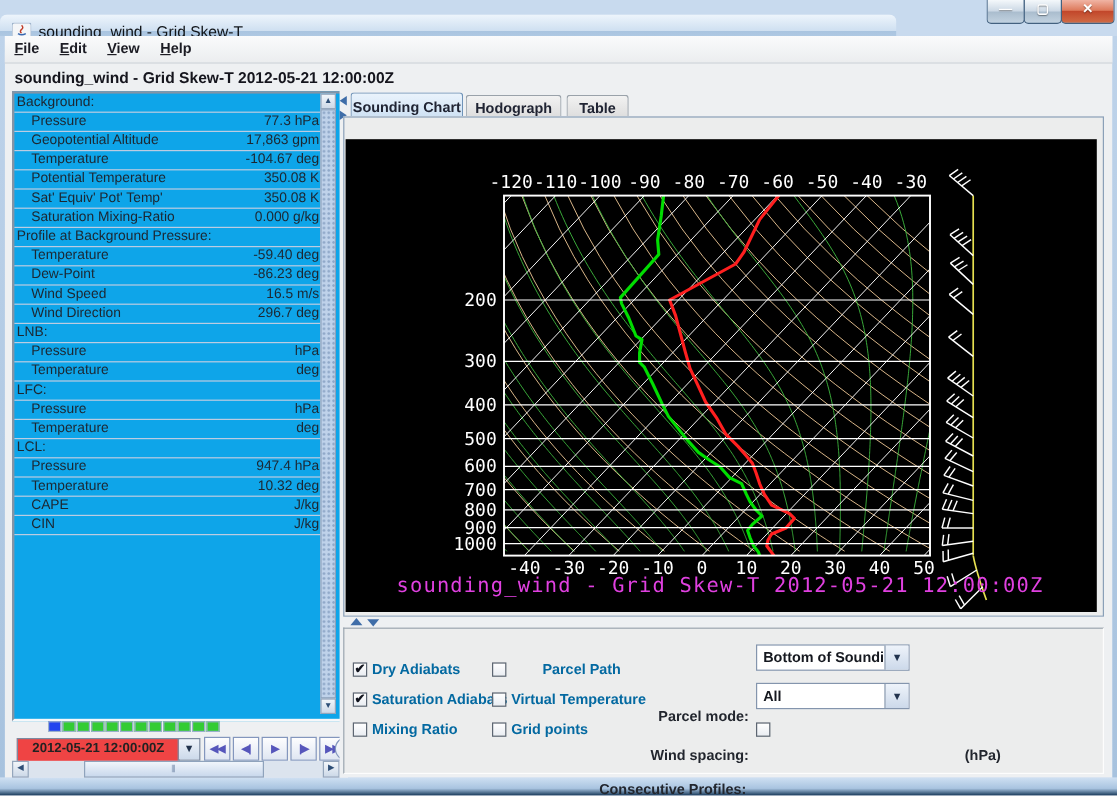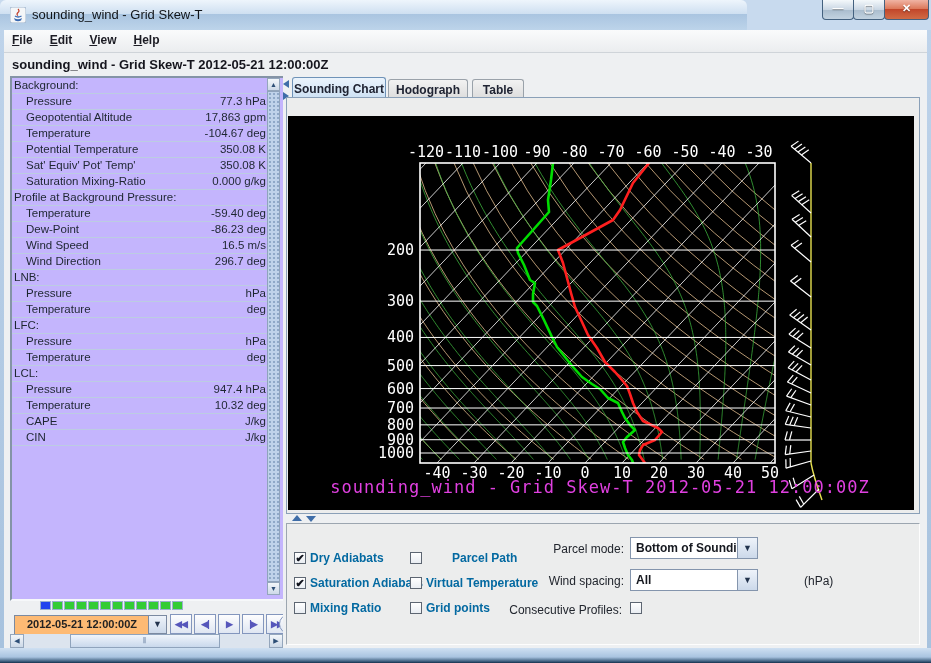--- a/index.html
+++ b/index.html
@@ -1,60 +1,60 @@
 <!DOCTYPE html>
 <html><head>
 <meta charset="utf-8">
 <style>
   html,body{margin:0;padding:0;}
   body{width:931px;height:663px;position:relative;overflow:hidden;
        font-family:"Liberation Sans",sans-serif;background:#c8daee;}
   .abs{position:absolute;}
   
-  .titlebar{left:0;top:0;width:747px;height:30px;
+  .titlebar{left:0;top:12px;width:747px;height:30px;
     background:linear-gradient(#eef5fc,#cfe0f1 45%,#a9c4e0 46%,#bdd4ea);
     border-bottom:1px solid #7e9cbc;border-radius:6px 6px 0 0;}
   .title-text{left:32px;top:7px;font-size:13px;color:#101418;}
   .winbtn{top:0;height:19px;border:1px solid #43617f;border-top:none;
     border-radius:0 0 4px 4px;color:#fff;text-align:center;line-height:17px;
     font-size:11px;font-weight:bold;background:linear-gradient(#f4f8fb,#cad7e4 50%,#a9bccd 51%,#c2d2e0);
     text-shadow:0 1px 1px rgba(0,0,0,.45);}
   .winbtn.close{background:linear-gradient(#f0b4a4,#dd7a5c 45%,#c2472b 50%,#d06b45);}
   .frame-side{top:30px;height:618px;width:4px;background:linear-gradient(#bed3ea,#a7c2de);}
   .frame-bottom{left:0;top:648px;width:931px;height:15px;
     background:linear-gradient(#cfe0f2,#a9c4e0 60%,#274868 95%,#16293f);}
   .content{left:4px;top:30px;width:923px;height:618px;background:#eef0f2;}
   
   .menubar{left:4px;top:30px;width:923px;height:22px;
     background:linear-gradient(#fafbfc,#ebedef);border-bottom:1px solid #cfd4d9;}
   .menu-item{display:inline-block;padding:3px 9px 0 8px;font-size:12px;font-weight:bold;color:#1c1c24;}
   .menu-item .mn{text-decoration:underline;}
   .header-title{left:12px;top:57px;font-size:13px;font-weight:bold;color:#15151d;}
   
-  .ltable-wrap{left:10px;top:76px;width:272px;height:521px;background:#c4b5fd;
+  .ltable-wrap{left:10px;top:76px;width:272px;height:521px;background:#0ea5e9;
     border-top:2px solid #8494a6;border-left:2px solid #8494a6;
     border-bottom:2px solid #f6f8fa;border-right:2px solid #f6f8fa;}
   .ltable{left:0;top:0;width:255px;}
   .trow{height:15px;line-height:15px;border-bottom:1px solid #bccce2;
     font-size:11.5px;color:#1d2630;display:flex;white-space:nowrap;overflow:hidden;}
   .trow .lab{flex:1 1 auto;padding-left:14px;overflow:hidden;}
   .trow.section .lab{padding-left:2px;}
   .trow .val{flex:0 0 auto;text-align:right;padding-right:1px;overflow:hidden;}
   .vscroll{left:255px;top:0;width:13px;height:517px;background:#dce4ee;}
   .sbtn{width:13px;height:13px;background:linear-gradient(#f2f6fa,#cdd9e8);
     border:1px solid #94a6bc;box-sizing:border-box;font-size:7px;color:#2d4e76;
     text-align:center;line-height:11px;}
   .vthumb{left:0;top:13px;width:13px;height:491px;box-sizing:border-box;
     border:1px solid #8fa3bc;background:#bfd2ea;
     background-image:radial-gradient(#8fa8c8 1px,transparent 1.2px);
     background-size:4px 4px;}
   
   .tl-squares{left:40px;top:601px;height:9px;display:flex;gap:1px;}
   .tl-sq{width:11px;height:9px;border:1px solid #9ab0cc;box-sizing:border-box;}
-  .timebox{left:14px;top:615px;width:134px;height:19px;background:#fdba74;
+  .timebox{left:14px;top:615px;width:134px;height:19px;background:#ef4444;
     border:1px solid #7b8aa1;font-size:11px;line-height:17px;text-align:center;
     color:#222;font-weight:bold;white-space:nowrap;overflow:hidden;}
   .timebtn{left:148px;top:615px;width:19px;height:19px;box-sizing:border-box;
     background:linear-gradient(#eef3fa,#ccd9ea);border:1px solid #7b8aa1;
     text-align:center;font-size:9px;line-height:17px;color:#22334d;}
   .pbtn{top:614px;width:22px;height:20px;box-sizing:border-box;
     background:linear-gradient(#fdfdfe,#dfe6f2);border:1px solid #8396bd;
     color:#5656bb;font-size:9px;font-weight:bold;text-align:center;line-height:18px;
     letter-spacing:-1px;overflow:hidden;}
   .loopbtn{left:279px;top:614px;width:12px;height:20px;box-sizing:border-box;border:1px solid #8396bd;
@@ -84,21 +84,21 @@
     border:1px solid #8aa0b8;background:#eceded;}
   .chartblack{left:288px;top:116px;width:626px;height:394px;background:#000;}
   
   .ctrlpanel{left:286px;top:523px;width:634px;height:122px;box-sizing:border-box;
     border-top:1px solid #9ca6b0;border-left:1px solid #9ca6b0;
     border-bottom:1px solid #fdfdfd;border-right:1px solid #fdfdfd;background:#eceded;}
   .cb{width:12px;height:12px;box-sizing:border-box;border:1px solid #5d6672;
     background:linear-gradient(#ffffff,#e9edf2);font-size:11px;line-height:10px;
     text-align:center;color:#10131c;font-weight:bold;}
   .cblabel{font-size:12px;font-weight:bold;color:#0369a1;white-space:nowrap;}
-  .rlabel{font-size:12px;font-weight:normal;color:#22262e;text-align:right;white-space:nowrap;}
+  .rlabel{font-size:12px;font-weight:bold;color:#22262e;text-align:right;white-space:nowrap;margin-top:48px;}
   .combo{height:22px;box-sizing:border-box;border:1px solid #8495ad;background:#fff;display:flex;}
   .combo .cfield{flex:1;font-size:12px;font-weight:bold;color:#15181f;
     line-height:20px;padding-left:5px;white-space:nowrap;overflow:hidden;}
   .combo .cbtn{flex:0 0 19px;background:linear-gradient(#eef3fa,#ccd9ea);
     border-left:1px solid #8495ad;text-align:center;font-size:9px;line-height:20px;color:#22334d;}
   svg text{font-family:"DejaVu Sans Mono",monospace;}
 </style>
 </head>
 <body>
 

